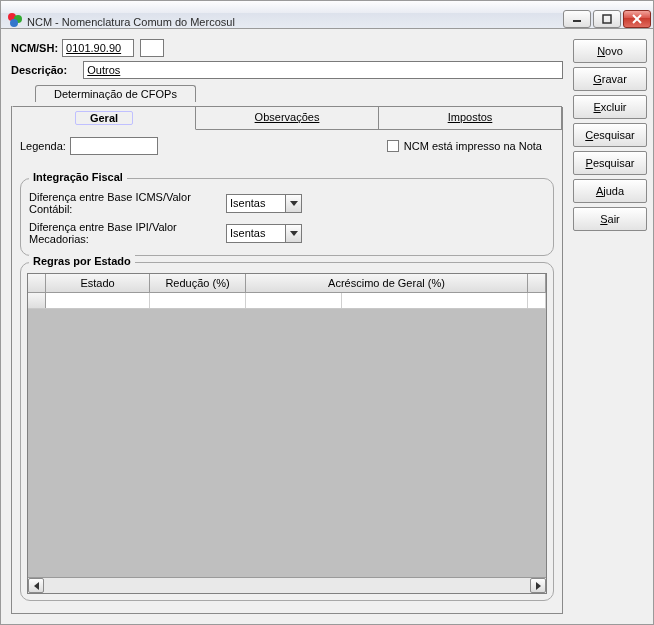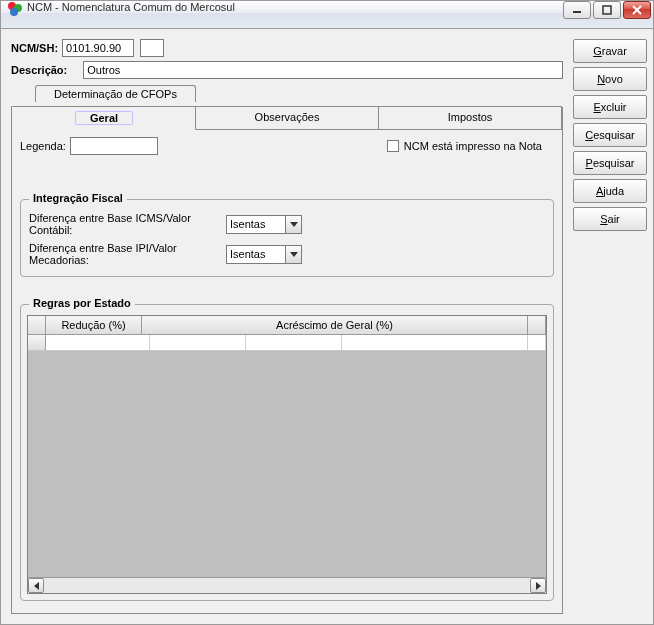--- a/index.html
+++ b/index.html
@@ -12,21 +12,21 @@
   .window {
     width: 654px; height: 625px;
     background: #f0f0f0;
     border: 1px solid #9a9a9a;
     display: flex; flex-direction: column;
   }
   .titlebar {
     height: 28px;
     background: linear-gradient(#fdfdfe, #e9ecf3 45%, #dde2ec 46%, #e7ebf2);
     border-bottom: 1px solid #9a9a9a;
-    display: flex; align-items: flex-start;
+    display: flex; align-items: flex-end;
     padding: 0 2px 0 6px;
   }
   .title-icon {
     width: 16px; height: 16px; margin-right: 4px;
     display: inline-block; position: relative;
   }
   .title-text { color: #2b2b2b; flex: 1; }
   .win-buttons { display: flex; gap: 2px; }
   .win-btn {
     width: 28px; height: 18px;
@@ -57,21 +57,21 @@
     display: flex; align-items: center; justify-content: center;
     cursor: default; padding: 0 4px;
   }
   .side-btn span.ul { text-decoration: underline; }
 
   .row { display: flex; align-items: center; margin-bottom: 4px; }
   .label { font-weight: bold; }
   input.text {
     border: 1px solid #7a7a7a;
     background: #fff; height: 18px;
-    padding: 1px 3px; font-family: inherit; font-size: 11px;
+    padding: 1px 3px; font-family: inherit; font-size: 11px; text-decoration: underline;
   }
   .ncm-code { width: 72px; margin-left: 4px; }
   .ncm-suffix { width: 24px; margin-left: 6px; }
   .desc { flex: 1; margin-left: 16px; }
 
   .tabstrip1 { margin-top: 2px; position: relative; height: 22px; }
   .tabstrip1 .tab1 {
     position: absolute; top: 0; left: 24px;
     border: 1px solid #8a8a8a; border-bottom: none;
     background: #f0f0f0;
@@ -88,42 +88,43 @@
     display: flex; flex-direction: column;
   }
   .tabstrip2 { position: absolute; top: -1px; left: 0; right: 0; height: 24px; display: flex; }
   .tab2 {
     flex: 1; text-align: center;
     border: 1px solid #8a8a8a;
     border-left: none;
     background: #f0f0f0;
     padding-top: 4px;
     font-size: 11px;
+    text-decoration: underline;
   }
   .tab2:first-child { border-left: 1px solid #f0f0f0; }
   .tab2.active {
     background: #f0f0f0;
     border-bottom: 1px solid #f0f0f0;
   }
   .tab2.active .tab-label {
     display: inline-block;
     border: 1px solid #c0c0ff; padding: 0 14px;
     border-radius: 2px; font-weight: bold; font-size: 11px;
   }
   .page-body { padding: 6px 8px; flex: 1; display: flex; flex-direction: column; }
   .legenda-row { display: flex; align-items: center; margin-bottom: 23px; }
   .legenda-input { width: 88px; margin-left: 4px; }
   .checkbox-wrap { display: inline-flex; align-items: center; margin-left: auto; margin-right: 12px; }
   .chk {
     width: 12px; height: 12px; border: 1px solid #7a7a7a; background: #fff; margin-right: 5px;
   }
 
   .groupbox {
-    border: 1px solid #a8a8a8; border-radius: 4px;
-    padding: 12px 8px 10px 8px; position: relative; margin-bottom: 6px; margin-top: 21px;
+    border: 1px solid #a8a8a8; border-radius: 10px;
+    padding: 12px 8px 10px 8px; position: relative; margin-bottom: 6px;
   }
   .groupbox > .legend {
     position: absolute; top: -8px; left: 8px;
     background: #f0f0f0; padding: 0 4px; font-weight: bold;
   }
   .ifrow { display: flex; align-items: center; margin-bottom: 6px; }
   .ifrow:last-child { margin-bottom: 0; }
   .iflabel { width: 197px; text-align: left; }
   .combo { display: inline-flex; border: 1px solid #7a7a7a; height: 19px; background: #fff; }
   .combo input {
@@ -255,20 +256,21 @@
                   </span>
               </span>
             </div>
           </div>
 
           <div class="groupbox regras-group" style="padding:10px 6px 6px 6px;">
             <span class="legend">Regras por Estado</span>
             <div class="grid-wrap">
               <div class="grid-header">
                 <div class="gh sel"></div>
+                <div class="gh" style="width:104px">Estado</div>
                 <div class="gh" style="width:96px">Redução (%)</div>
                 <div class="gh" style="flex:1">Acréscimo de Geral (%)</div>
                 <div class="gh" style="width:18px"></div>
               </div>
               <div class="grid-row1">
                 <div class="gc sel"></div>
                 <div class="gc" style="width:104px"></div>
                 <div class="gc" style="width:96px"></div>
                 <div class="gc" style="width:96px"></div>
                 <div class="gc" style="flex:1"></div>
@@ -286,24 +288,24 @@
               </div>
             </div>
           </div>
 
         </div>
       </div>
     </div>
 
     <div class="side-panel">
       <div class="side-btn">
+          <span><span class="ul">N</span><span>ovo</span></span>
+        </div>
+      <div class="side-btn">
           <span><span class="ul">G</span><span>ravar</span></span>
-        </div>
-      <div class="side-btn">
-          <span><span class="ul">N</span><span>ovo</span></span>
         </div>
       <div class="side-btn">
           <span><span class="ul">E</span><span>xcluir</span></span>
         </div>
       <div class="side-btn">
           <span><span class="ul">C</span><span>esquisar</span></span>
         </div>
       <div class="side-btn">
           <span><span class="ul">P</span><span>esquisar</span></span>
         </div>

